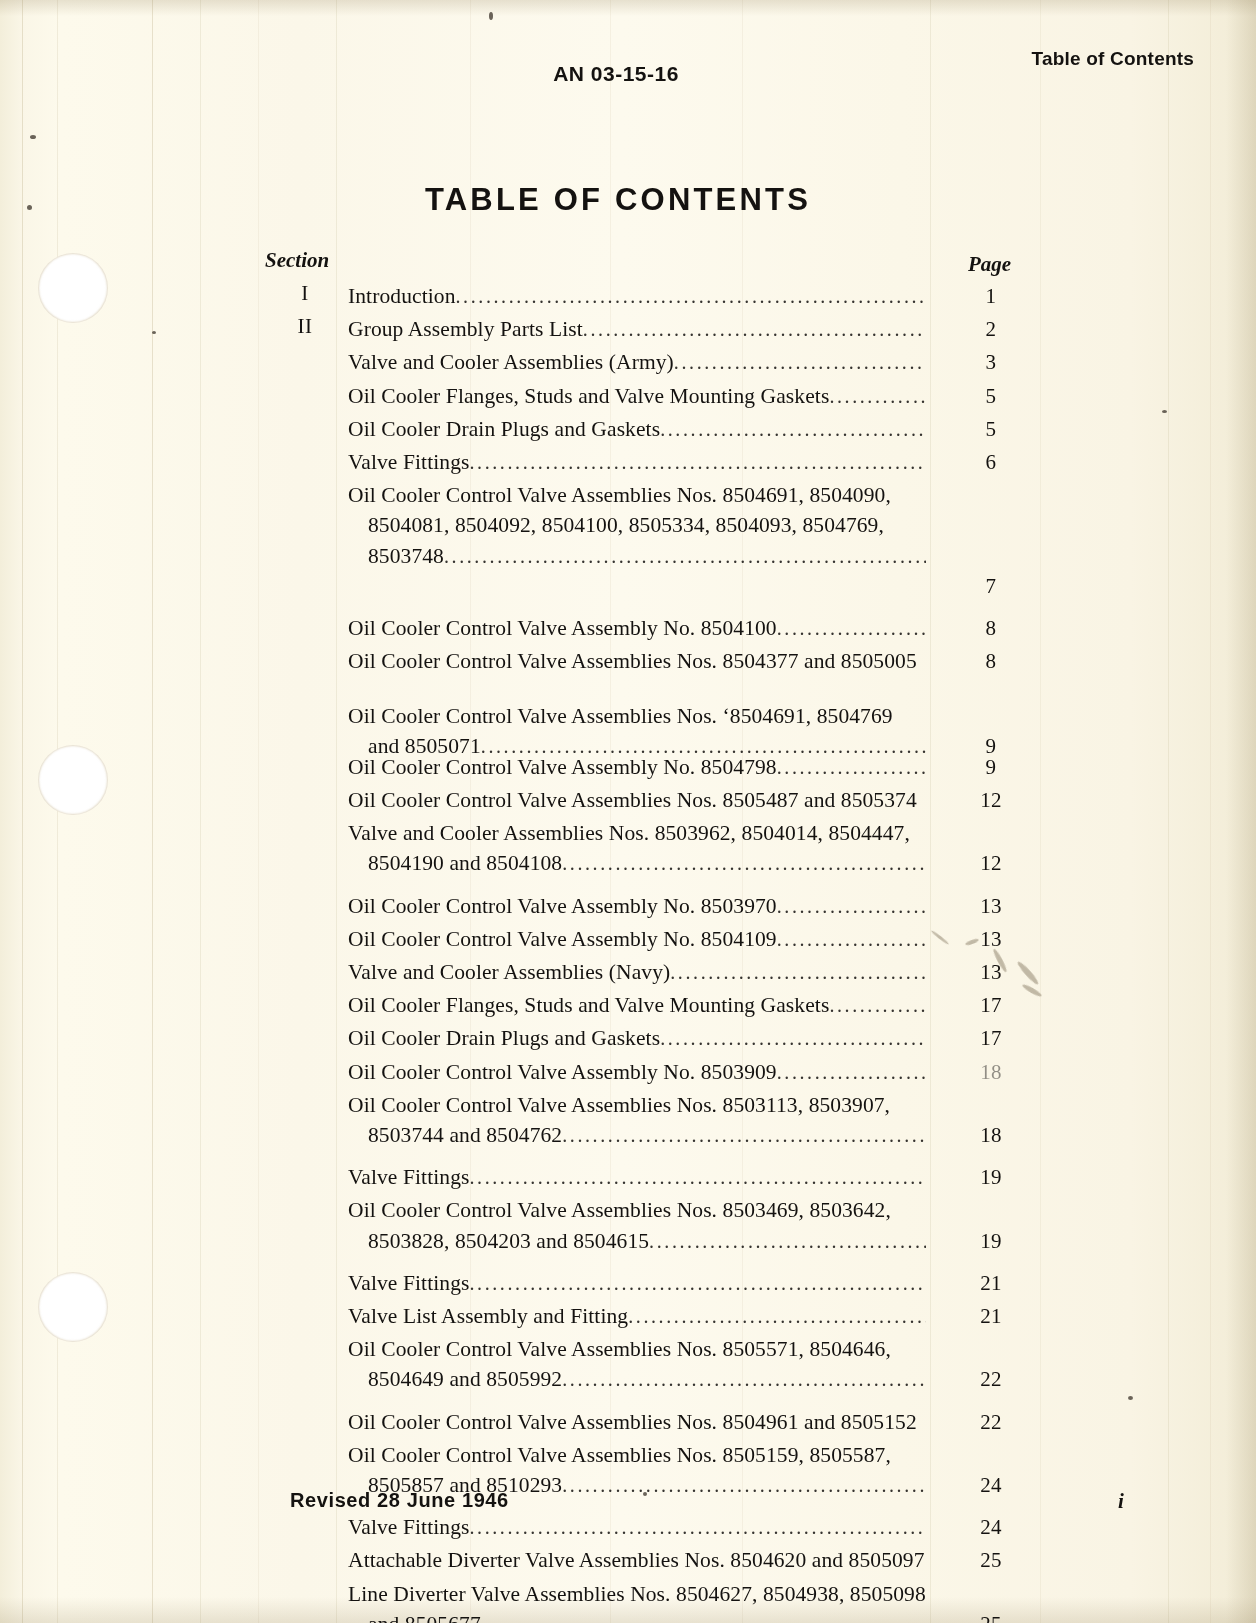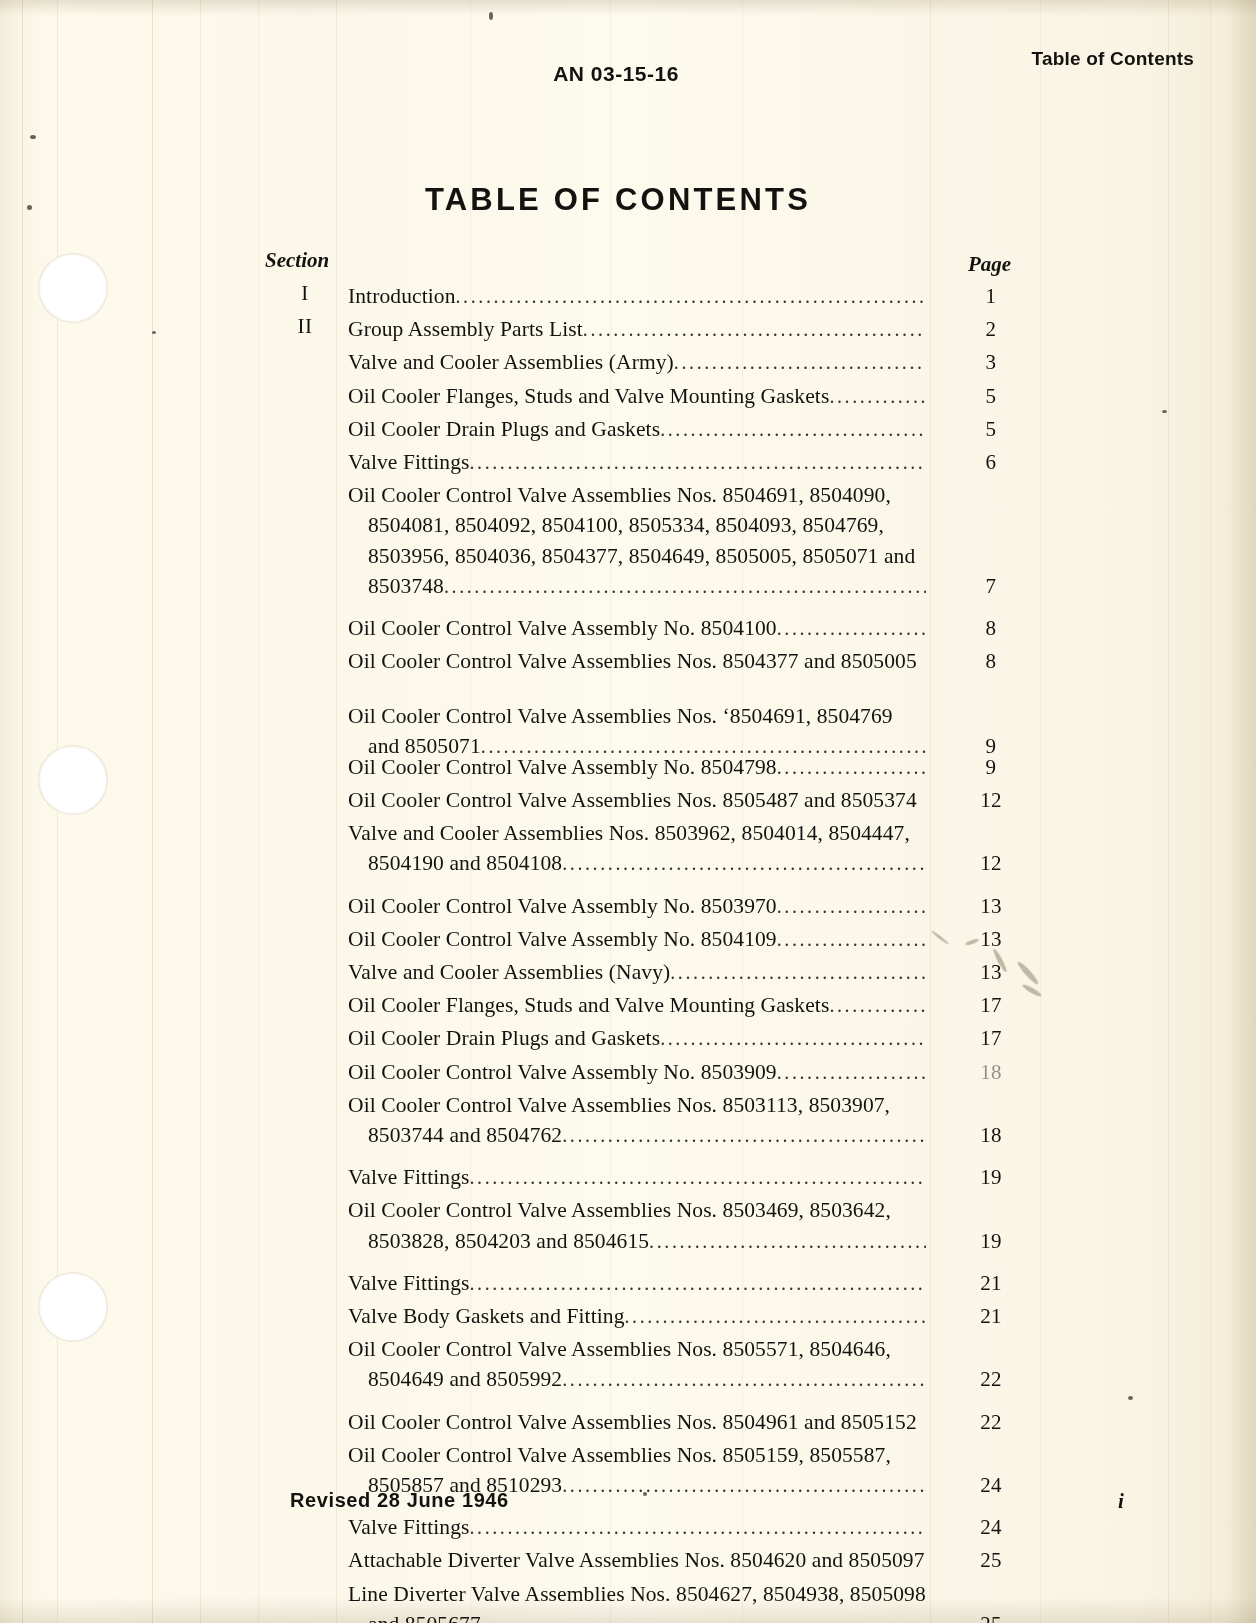--- a/index.html
+++ b/index.html
@@ -327,21 +327,20 @@
             <span>Valve Fittings</span>
             <span class="leader" style="flex: 1 1 auto;">............................................................................................................................................</span>
           </span>
         </div>
         <div class="pg" style="top: 0px; height: 30.2px; line-height: 30.2px;">6</div>
       </div>
       <div class="entry" style="position: absolute; top: 199.2px; height: 120.8px;">
         <div class="title" style="top: 0px;">
           <span class="ln" style="height: 30.2px; line-height: 30.2px;">Oil Cooler Control Valve Assemblies Nos. 8504691, 8504090,</span>
           <span class="ln ind" style="height: 30.2px; line-height: 30.2px; white-space: nowrap;">8504081,  8504092,  8504100,  8505334,  8504093,  8504769,</span>
-          <span class="ln ind" style="height: 30.2px; line-height: 30.2px; white-space: nowrap;">8503956, 8504036, 8504377, 8504649, 8505005, 8505071 and</span>
           <span class="ln ind" style="height: 30.2px; line-height: 30.2px; display: flex; align-items: flex-end;">
             <span>8503748</span>
             <span class="leader" style="flex: 1 1 auto;">............................................................................................................................................</span>
           </span>
         </div>
         <div class="pg" style="top: 90.6px; height: 30.2px; line-height: 30.2px;">7</div>
       </div>
       <div class="entry" style="position: absolute; top: 332px; height: 30.2px;">
         <div class="title" style="top: 0px;">
           <span class="ln" style="height: 30.2px; line-height: 30.2px; display: flex; align-items: flex-end;">
@@ -480,21 +479,21 @@
           <span class="ln" style="height: 30.2px; line-height: 30.2px; display: flex; align-items: flex-end;">
             <span>Valve  Fittings</span>
             <span class="leader" style="flex: 1 1 auto;">............................................................................................................................................</span>
           </span>
         </div>
         <div class="pg" style="top: 0px; height: 30.2px; line-height: 30.2px;">21</div>
       </div>
       <div class="entry" style="position: absolute; top: 1020px; height: 30.2px;">
         <div class="title" style="top: 0px;">
           <span class="ln" style="height: 30.2px; line-height: 30.2px; display: flex; align-items: flex-end;">
-            <span>Valve Body Gaskets and Fitting</span>
+            <span>Valve List Assembly and Fitting</span>
             <span class="leader" style="flex: 1 1 auto;">............................................................................................................................................</span>
           </span>
         </div>
         <div class="pg" style="top: 0px; height: 30.2px; line-height: 30.2px;">21</div>
       </div>
       <div class="entry" style="position: absolute; top: 1053.2px; height: 60.4px;">
         <div class="title" style="top: 0px;">
           <span class="ln" style="height: 30.2px; line-height: 30.2px;">Oil  Cooler  Control  Valve  Assemblies  Nos. 8505571,  8504646,</span>
           <span class="ln ind" style="height: 30.2px; line-height: 30.2px; display: flex; align-items: flex-end;">
             <span>8504649 and 8505992</span>

